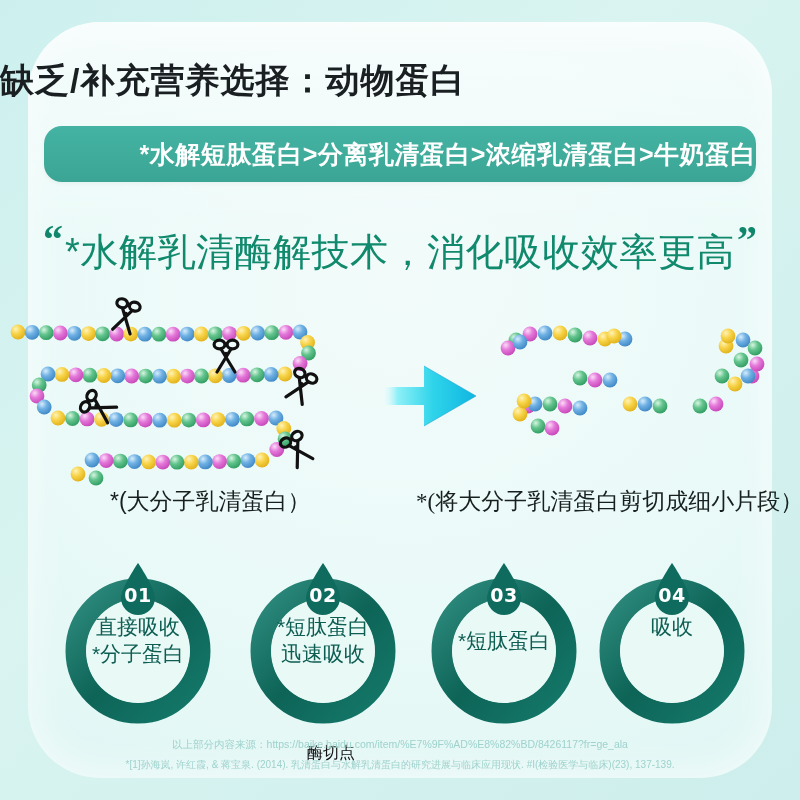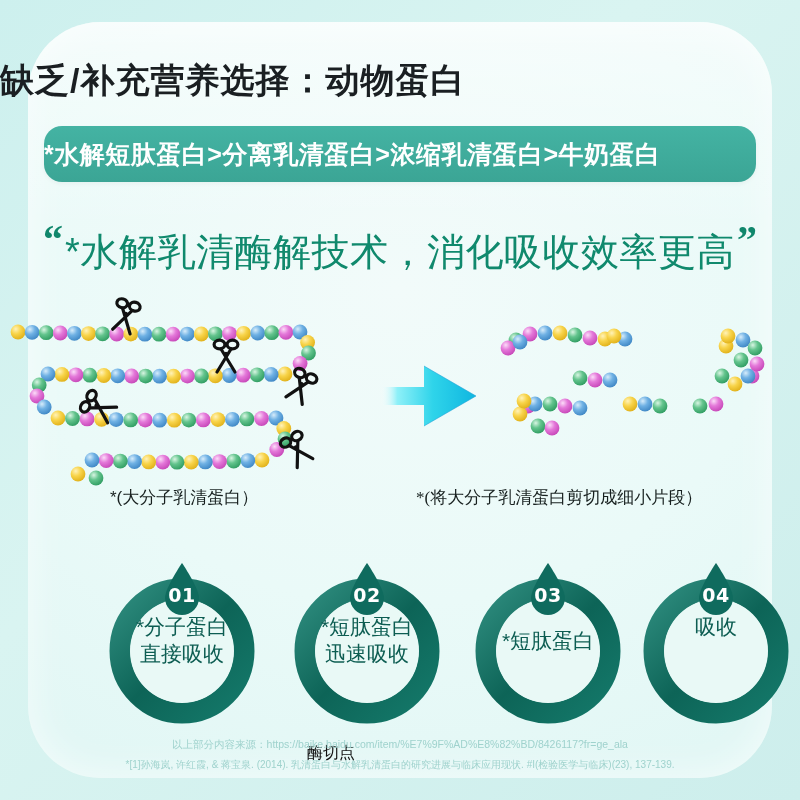--- a/index.html
+++ b/index.html
@@ -33,21 +33,21 @@
     font-size:34px;font-weight:bold;letter-spacing:1px;
     color:#1a1f22;
     white-space:nowrap;
   }
 
   
   .banner{
     position:absolute;left:44px;right:44px;top:126px;height:56px;
     background:linear-gradient(180deg,#44b3a3 0%,#3ba595 100%);
     border-radius:18px;
-    display:flex;align-items:center;justify-content:flex-start;
+    display:flex;align-items:center;justify-content:flex-end;
     box-shadow:0 2px 4px rgba(0,0,0,.04);
   }
   .banner-text{
     color:#ffffff;font-size:25px;font-weight:bold;letter-spacing:.5px;white-space:nowrap;
   }
 
   
   .quote-wrap{
     position:absolute;left:0;right:0;top:222px;height:60px;
     display:flex;align-items:center;justify-content:center;
@@ -67,27 +67,27 @@
   .chain-svg,.frag-svg{position:absolute;left:0;top:0;}
 
   .arrow{position:absolute;left:378px;top:358px;width:102px;height:76px;}
 
   .cut-label{
     position:absolute;left:307px;top:447px;
     font-size:16px;color:#111;font-weight:500;white-space:nowrap;
   }
 
   .cap{
-    position:absolute;top:486px;font-size:17px;color:#17201f;white-space:nowrap;
+    position:absolute;top:486px;font-size:23px;color:#17201f;white-space:nowrap;
   }
   .cap.left{left:110px;}
   .cap.right{left:416px;font-family:Liberation Serif, serif;}
 
   
-  .badges{position:absolute;left:0;top:562px;width:644px;height:165px;margin-left:44px;}
+  .badges{position:absolute;left:0;top:562px;width:644px;height:165px;}
   .badge{position:absolute;width:160px;height:165px;}
   .badge .ringsvg{position:absolute;left:0;top:14px;}
   .badge .drop{
     position:absolute;left:50%;top:0;transform:translateX(-50%);
     width:42px;height:54px;
   }
   .badge .num{
     position:absolute;left:50%;top:22px;transform:translateX(-50%);
     color:#ffffff;font-size:19px;font-weight:bold;letter-spacing:.5px;
     font-family:"DejaVu Sans",sans-serif;
@@ -341,22 +341,22 @@
           </linearGradient>
         </defs>
         <circle cx="80" cy="75" r="62" fill="none" stroke="url(#rg1)" stroke-width="21"></circle>
         <circle cx="80" cy="75" r="52" fill="#e9f9f6"></circle>
       </svg>
       <svg class="drop" viewBox="0 0 42 54">
         <path d="M21,1 C21,1 38,26 38,36 A17,17 0 0 1 4,36 C4,26 21,1 21,1 Z" fill="#0f6b5e"></path>
       </svg>
       <div class="num">01</div>
       <div class="btext">
+        <div>直接吸收</div>
         <div>*分子蛋白</div>
-        <div>直接吸收</div>
       </div>
     </div>
 
     <div class="badge" style="left:243px;">
       <svg class="ringsvg" width="160" height="150" viewBox="0 0 160 150">
         <circle cx="80" cy="75" r="62" fill="none" stroke="url(#rg1)" stroke-width="21"></circle>
         <circle cx="80" cy="75" r="52" fill="#e9f9f6"></circle>
       </svg>
       <svg class="drop" viewBox="0 0 42 54">
         <path d="M21,1 C21,1 38,26 38,36 A17,17 0 0 1 4,36 C4,26 21,1 21,1 Z" fill="#0f6b5e"></path>

